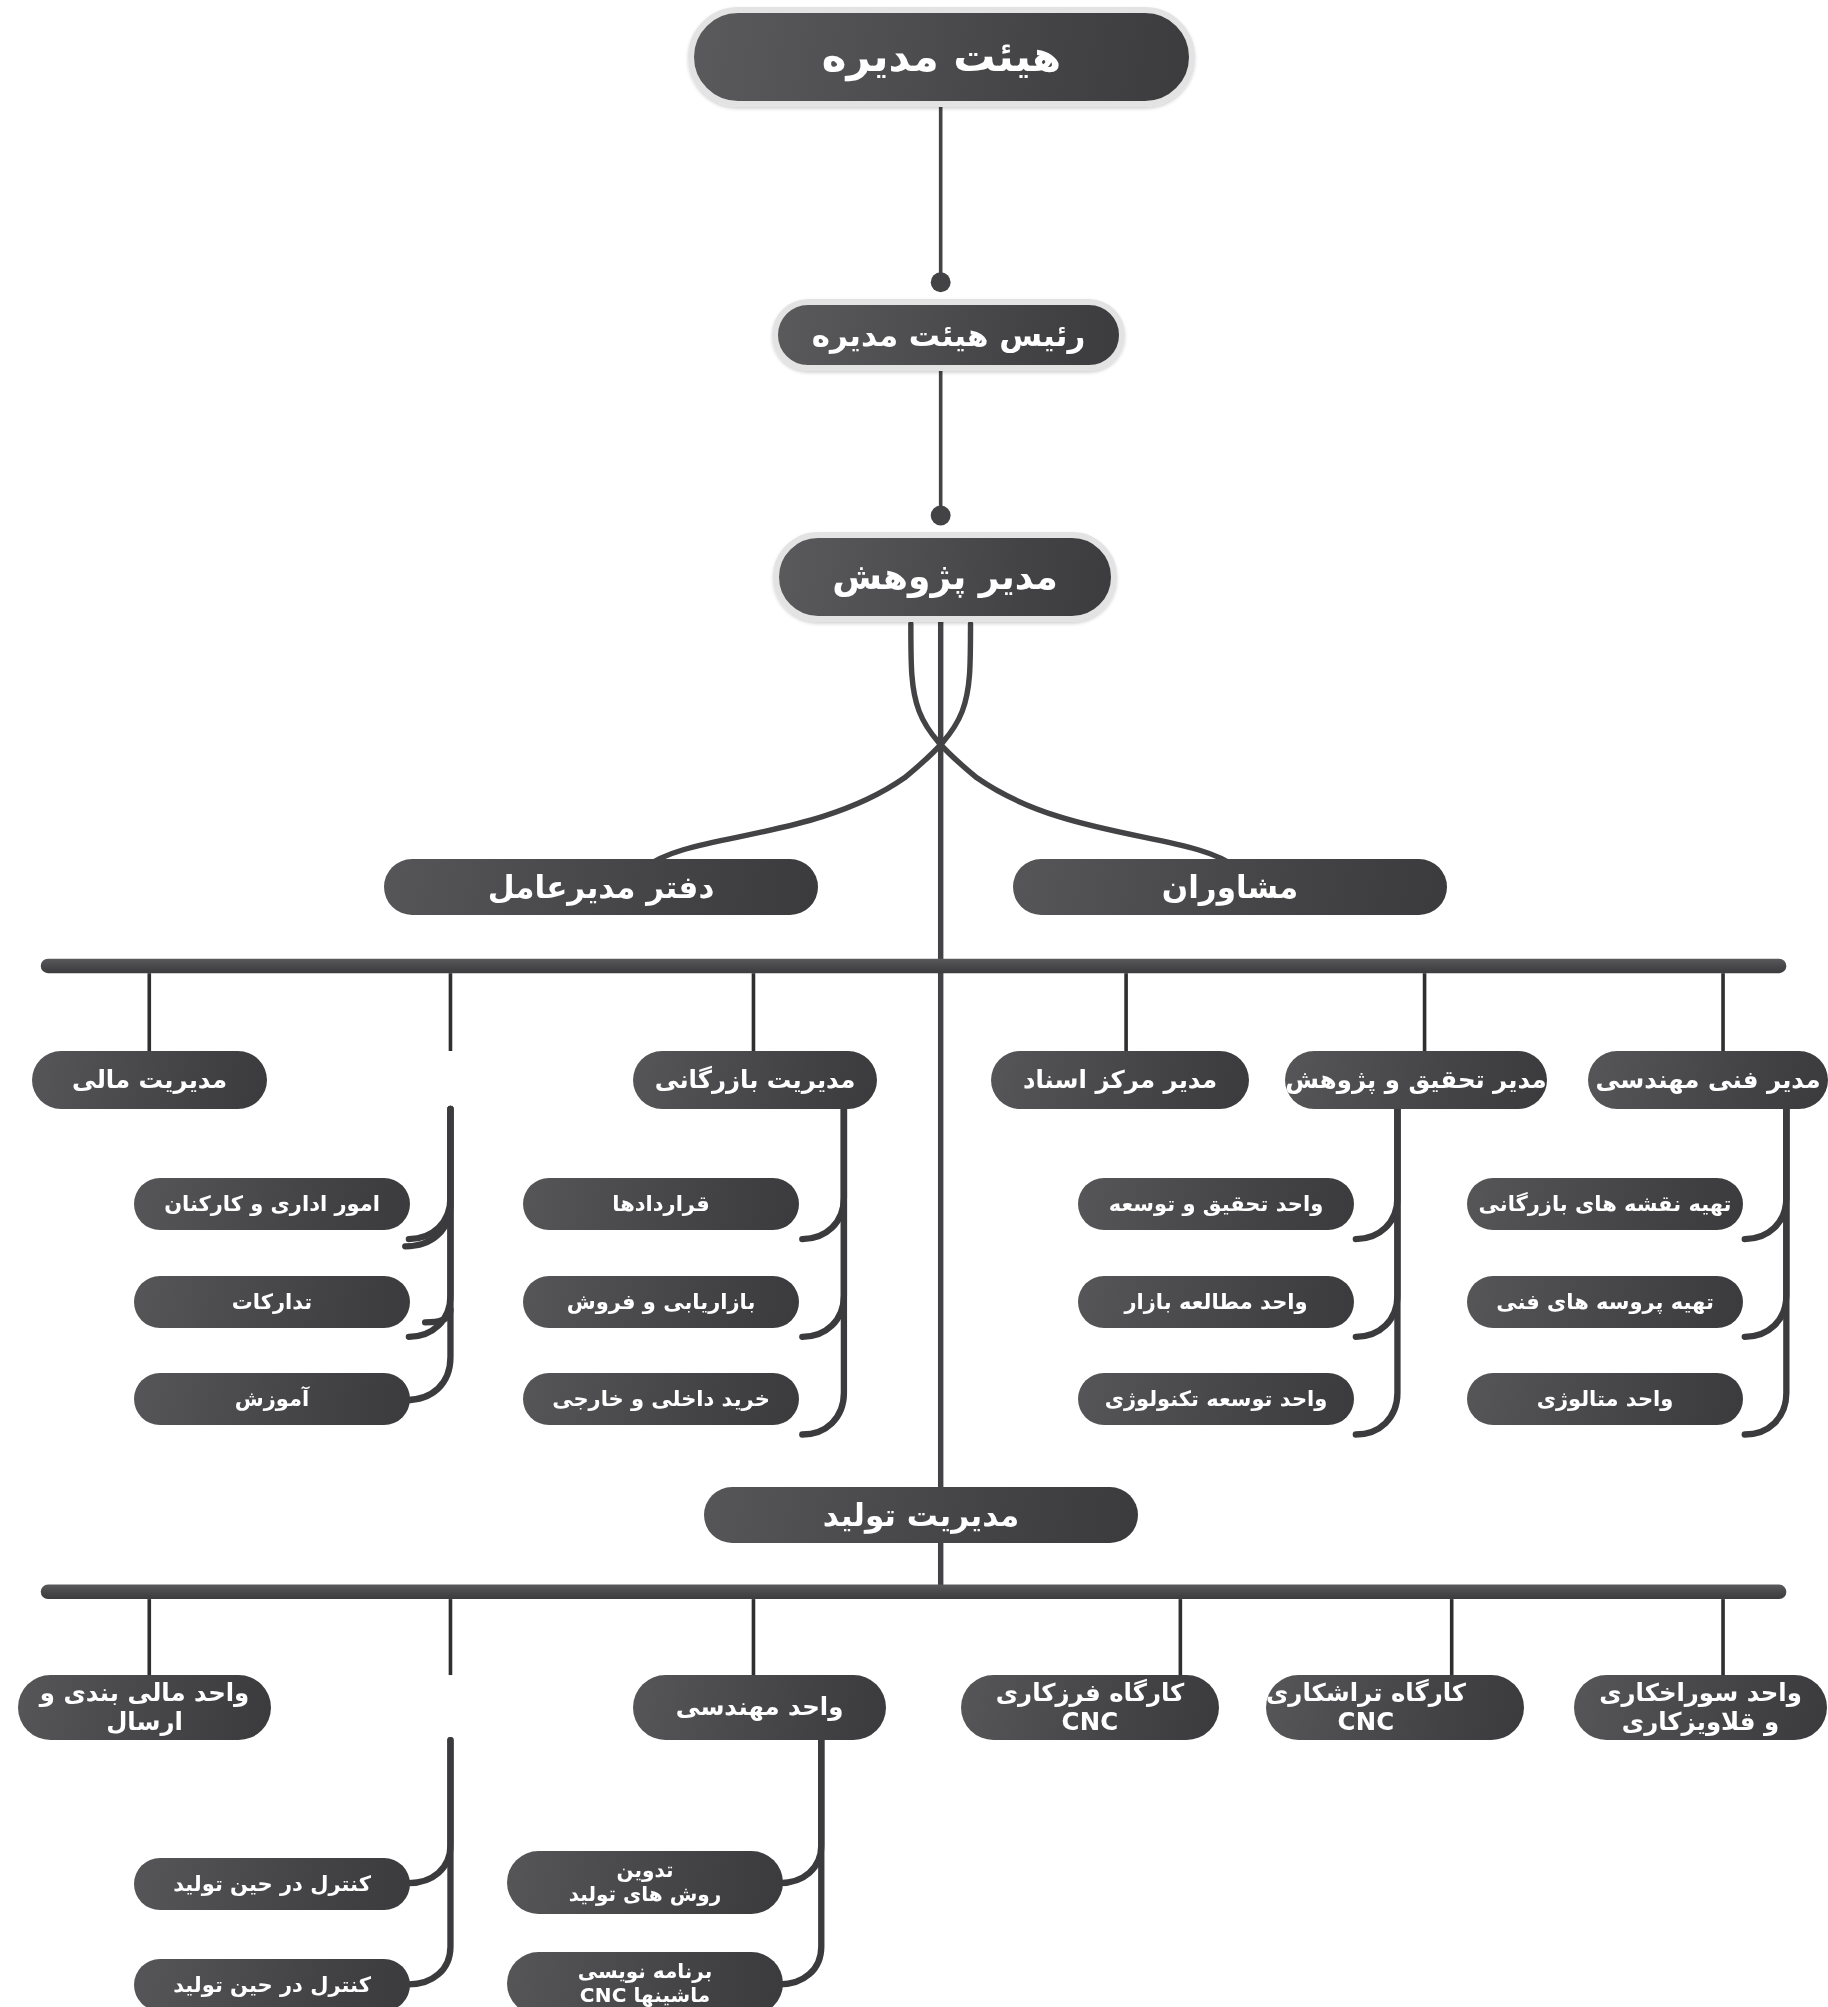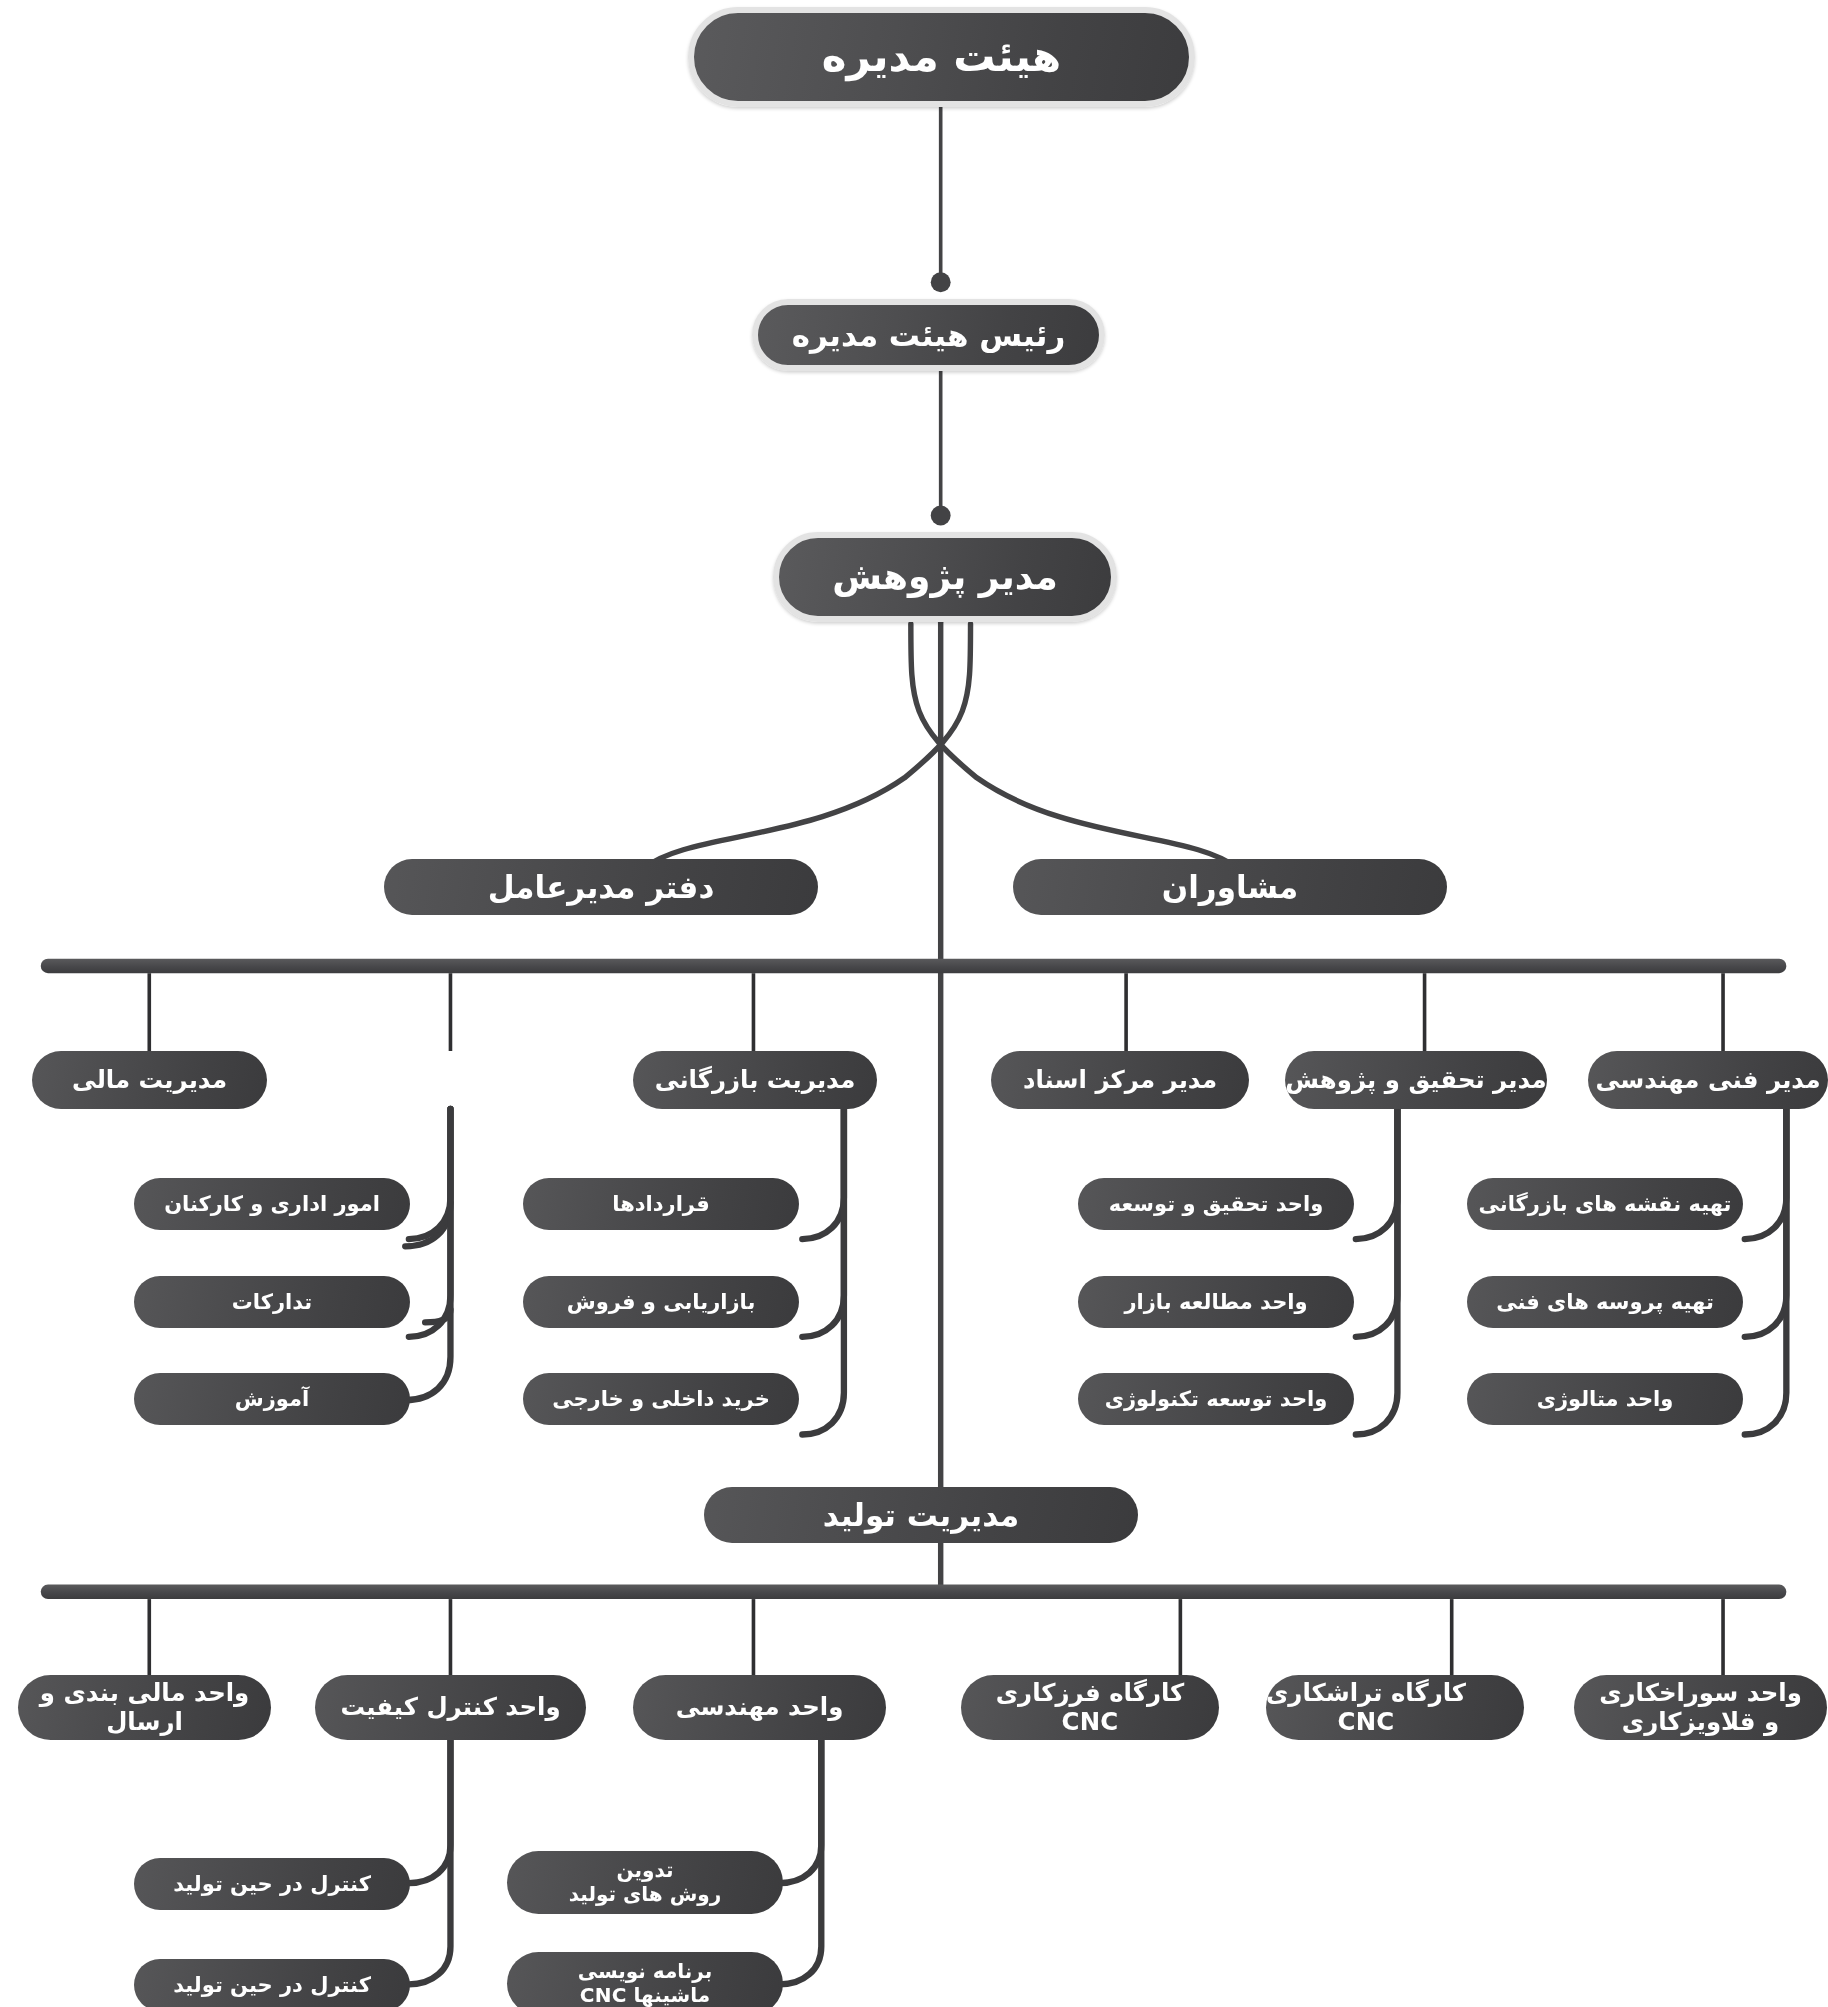--- a/index.html
+++ b/index.html
@@ -27,21 +27,21 @@
   }
 
   
   .node.ring{
     border:6.3px solid #e3e3e3;
     background:linear-gradient(100deg,#5a5a5c 0%,#4e4e50 40%,#434345 72%,#3c3c3e 100%);
     box-shadow:0 1.8px 3.6px rgba(0,0,0,.18);
   }
 
   .lvl-board{left:688px;top:7.2px;width:507px;height:100px;font-size:42px;font-weight:700;}
-  .lvl-chair{left:752px;top:299px;width:353px;height:72px;font-size:31px;font-weight:700;}
+  .lvl-chair{left:772px;top:299px;width:353px;height:72px;font-size:31px;font-weight:700;}
   .lvl-ceo  {left:773px;top:532px;width:344px;height:90px;font-size:36px;font-weight:700;}
 
   .lvl-office{left:384px;top:859px;width:434px;height:56px;font-size:31px;font-weight:700;}
   .lvl-advis {left:1013px;top:859px;width:434px;height:56px;font-size:31px;font-weight:700;}
   .lvl-prod  {left:704px;top:1487px;width:434px;height:56px;font-size:31px;font-weight:700;}
 
   .dept{height:58px;font-size:24.4px;font-weight:700;top:1051px;}
 
   .prod{height:65px;font-size:24.4px;font-weight:700;top:1675px;}
 
@@ -179,21 +179,20 @@
 
   <div class="node leaf" style="left:1467px;width:276px;top:1178px;"><span>تهیه نقشه های بازرگانی</span></div>
   <div class="node leaf" style="left:1467px;width:276px;top:1276px;"><span>تهیه پروسه های فنی</span></div>
   <div class="node leaf" style="left:1467px;width:276px;top:1373px;"><span>واحد متالوژی</span></div>
 
   <div class="node lvl-prod">
     <span>مدیریت تولید</span>
   </div>
 
   <div class="node prod" style="left:18px;width:253px;"><span>واحد مالی بندی و ارسال</span></div>
-  <div class="node prod" style="left:315px;width:271px;"><span>واحد کنترل کیفیت</span></div>
   <div class="node prod" style="left:633px;width:253px;"><span>واحد مهندسی</span></div>
   <div class="node prod two-line" style="left:961px;width:258px;"><span>کارگاه فرزکاری
 CNC</span></div>
   <div class="node prod two-line" style="left:1266px;width:258px;justify-content:flex-end;"><span>کارگاه تراشکاری
 CNC</span></div>
   <div class="node prod two-line" style="left:1574px;width:253px;"><span>واحد سوراخکاری
 و قلاویزکاری</span></div>
 
   <div class="node leaf" style="left:134px;width:276px;top:1858px;"><span>کنترل در حین تولید</span></div>
   <div class="node leaf" style="left:134px;width:276px;top:1959px;"><span>کنترل در حین تولید</span></div>

